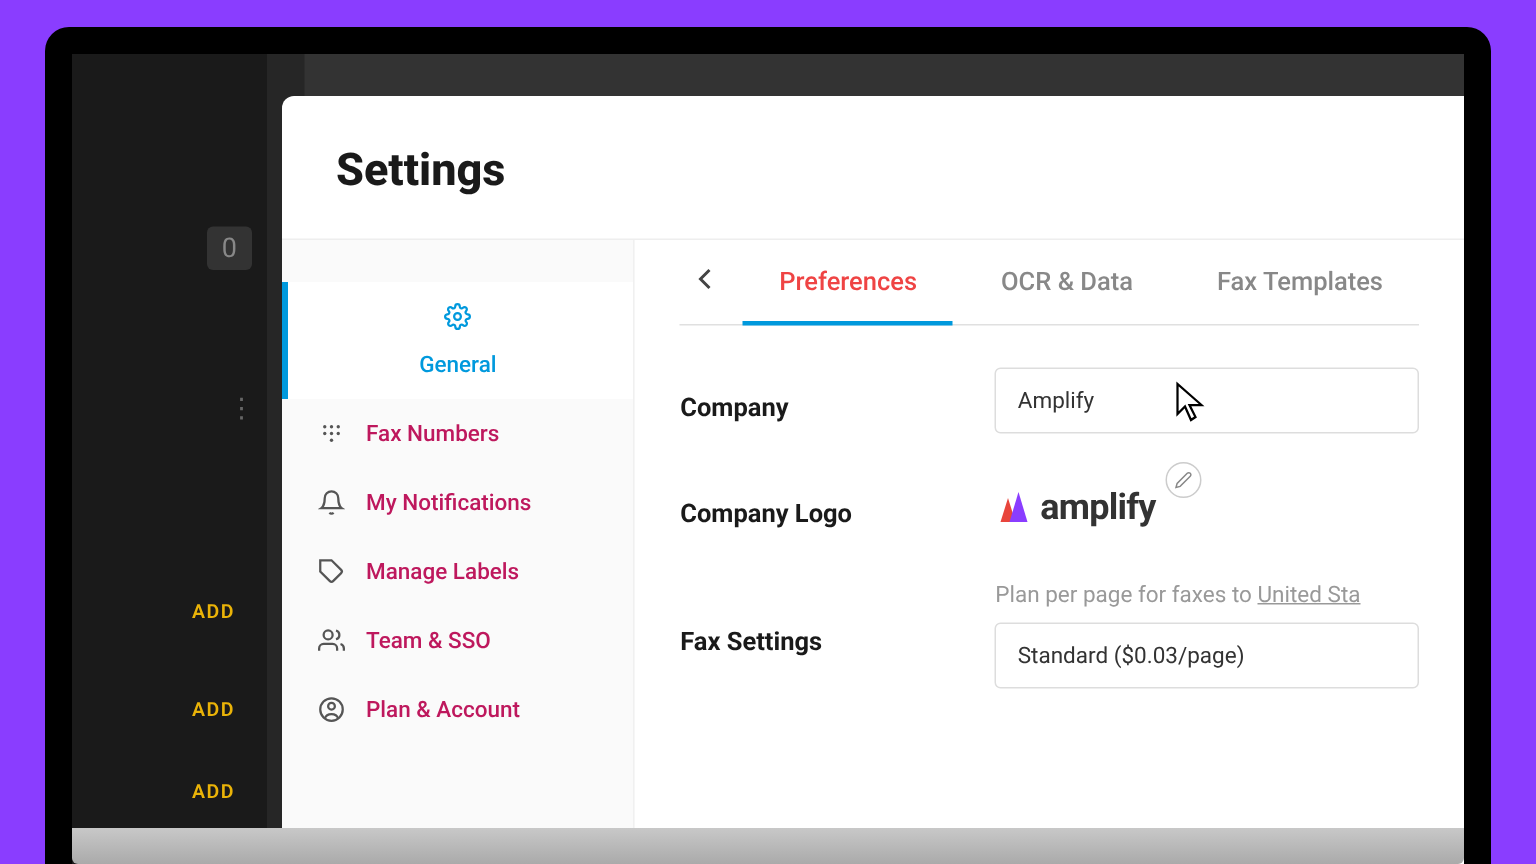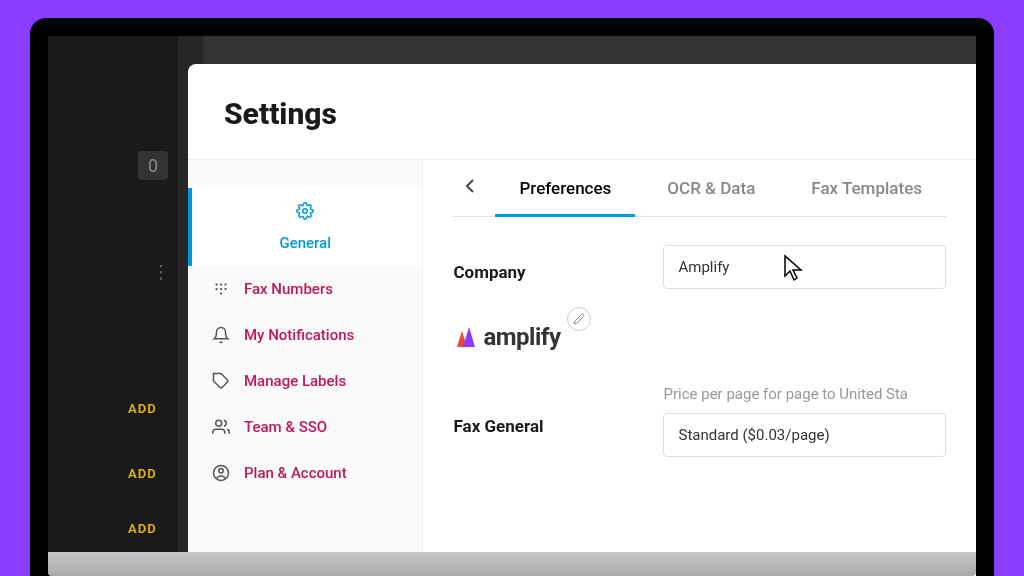--- a/index.html
+++ b/index.html
@@ -182,21 +182,21 @@
       padding: 18px 24px;
       cursor: pointer;
       color: #888;
       font-size: 17px;
       font-weight: 500;
       position: relative;
       white-space: nowrap;
     }
     
     .tab.active {
-      color: #000000;
+      color: #ef4444;
     }
     
     .tab.active::after {
       content: '';
       position: absolute;
       left: 0;
       right: 0;
       bottom: -1px;
       height: 3px;
       background: #0099dd;
@@ -271,20 +271,21 @@
       background: #fff;
     }
     
     .price-note {
       color: #999;
       font-size: 15px;
       margin-bottom: 10px;
     }
     
     .price-note .underline {
+      text-decoration: underline;
     }
     
     .cursor {
       position: absolute;
       top: 190px;
       left: 595px;
       width: 22px;
       height: 28px;
       z-index: 100;
       pointer-events: none;
@@ -409,20 +410,21 @@
           </div>
 
           <div class="form-row">
             <div class="form-label">Company</div>
             <div class="form-control">
               <input type="text" class="text-input" value="Amplify" style="">
             </div>
           </div>
 
           <div class="form-row">
+            <div class="form-label">Company Logo</div>
             <div class="form-control">
               <div class="logo-display" style="width:fit-content;">
                 <div class="amplify-logo">
                   <div class="amplify-mark">
                     <svg width="26" height="24" viewBox="0 0 26 24">
                       <path d="M4 22 L9 6 L14 22 Z" fill="#e8453c"></path>
                       <path d="M10 22 L16 2 L22 22 Z" fill="#8a3dff"></path>
                     </svg>
                   </div>
                   <span class="amplify-text">amplify</span>
@@ -430,24 +432,24 @@
                 <div class="edit-icon">
                   <svg width="12" height="12" viewBox="0 0 24 24" fill="none" stroke="#888" stroke-width="2">
                     <path d="M17 3a2.828 2.828 0 1 1 4 4L7.5 20.5 2 22l1.5-5.5L17 3z"></path>
                   </svg>
                 </div>
               </div>
             </div>
           </div>
 
           <div class="form-row">
-            <div class="form-label">Fax General</div>
+            <div class="form-label">Fax Settings</div>
             <div class="form-control">
               <div class="price-note">
-                <span>Price per page for page to </span><span class="underline">United Sta</span>
+                <span>Plan per page for faxes to </span><span class="underline">United Sta</span>
               </div>
               <input type="text" class="text-input" value="Standard ($0.03/page)" style="">
             </div>
           </div>
 
         </div>
 
       </div>
 
       <div class="cursor">

